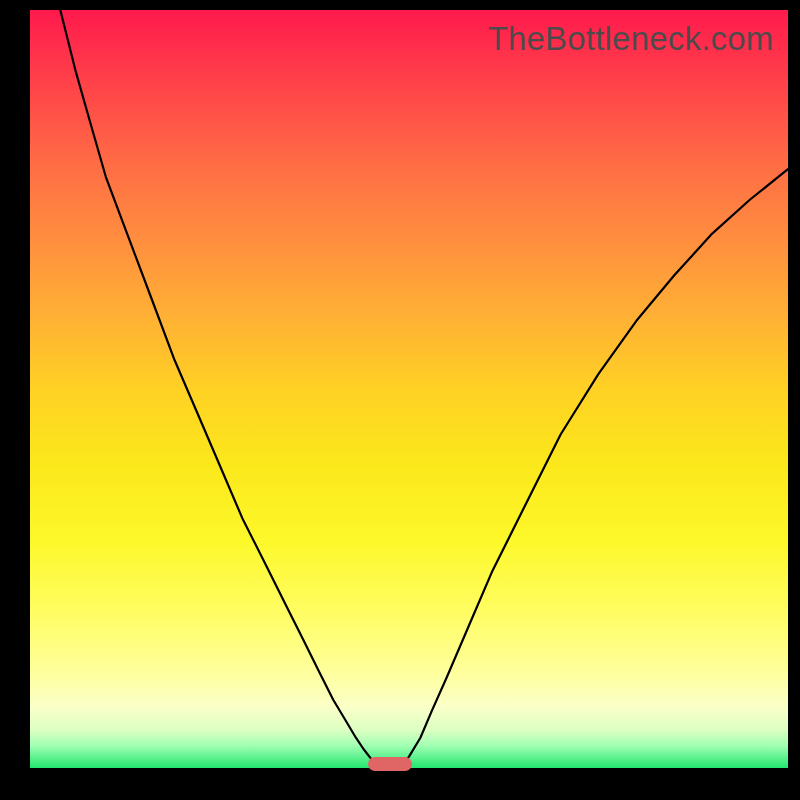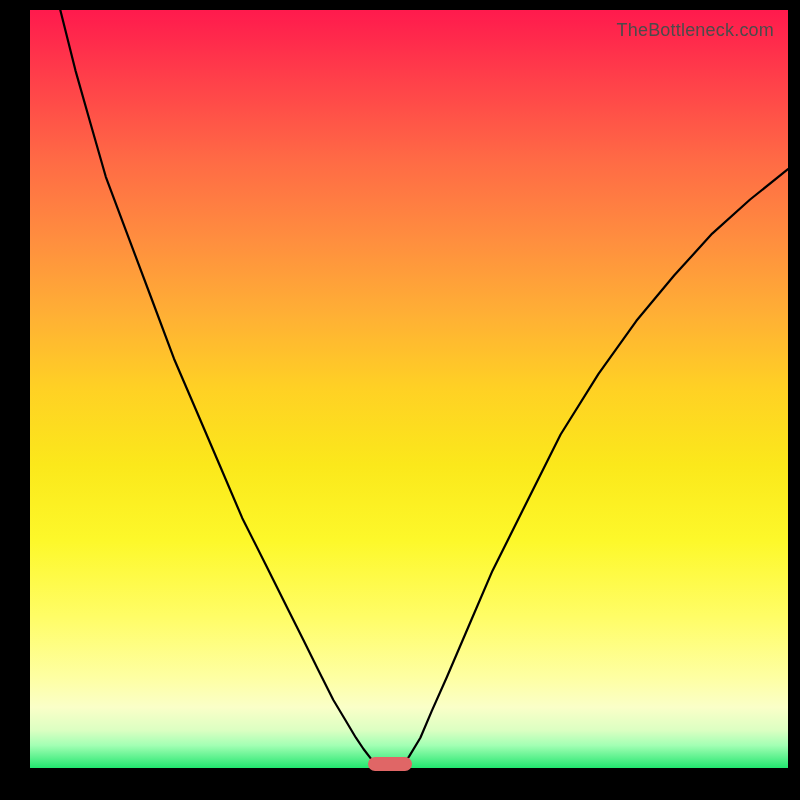--- a/index.html
+++ b/index.html
@@ -39,21 +39,21 @@
       #dcffc2 95%,
       #a3ffb4 97%,
       #22e66f 100%
     );
   }
   .watermark {
     position: absolute;
     right: 14px;
     top: 10px;
     color: #4b4b4b;
-    font-size: 18px;
+    font-size: 33px;
     font-weight: 500;
     letter-spacing: 0.2px;
   }
   .curve {
     position: absolute;
     left: 0;
     top: 0;
     width: 758px;
     height: 758px;
   }

